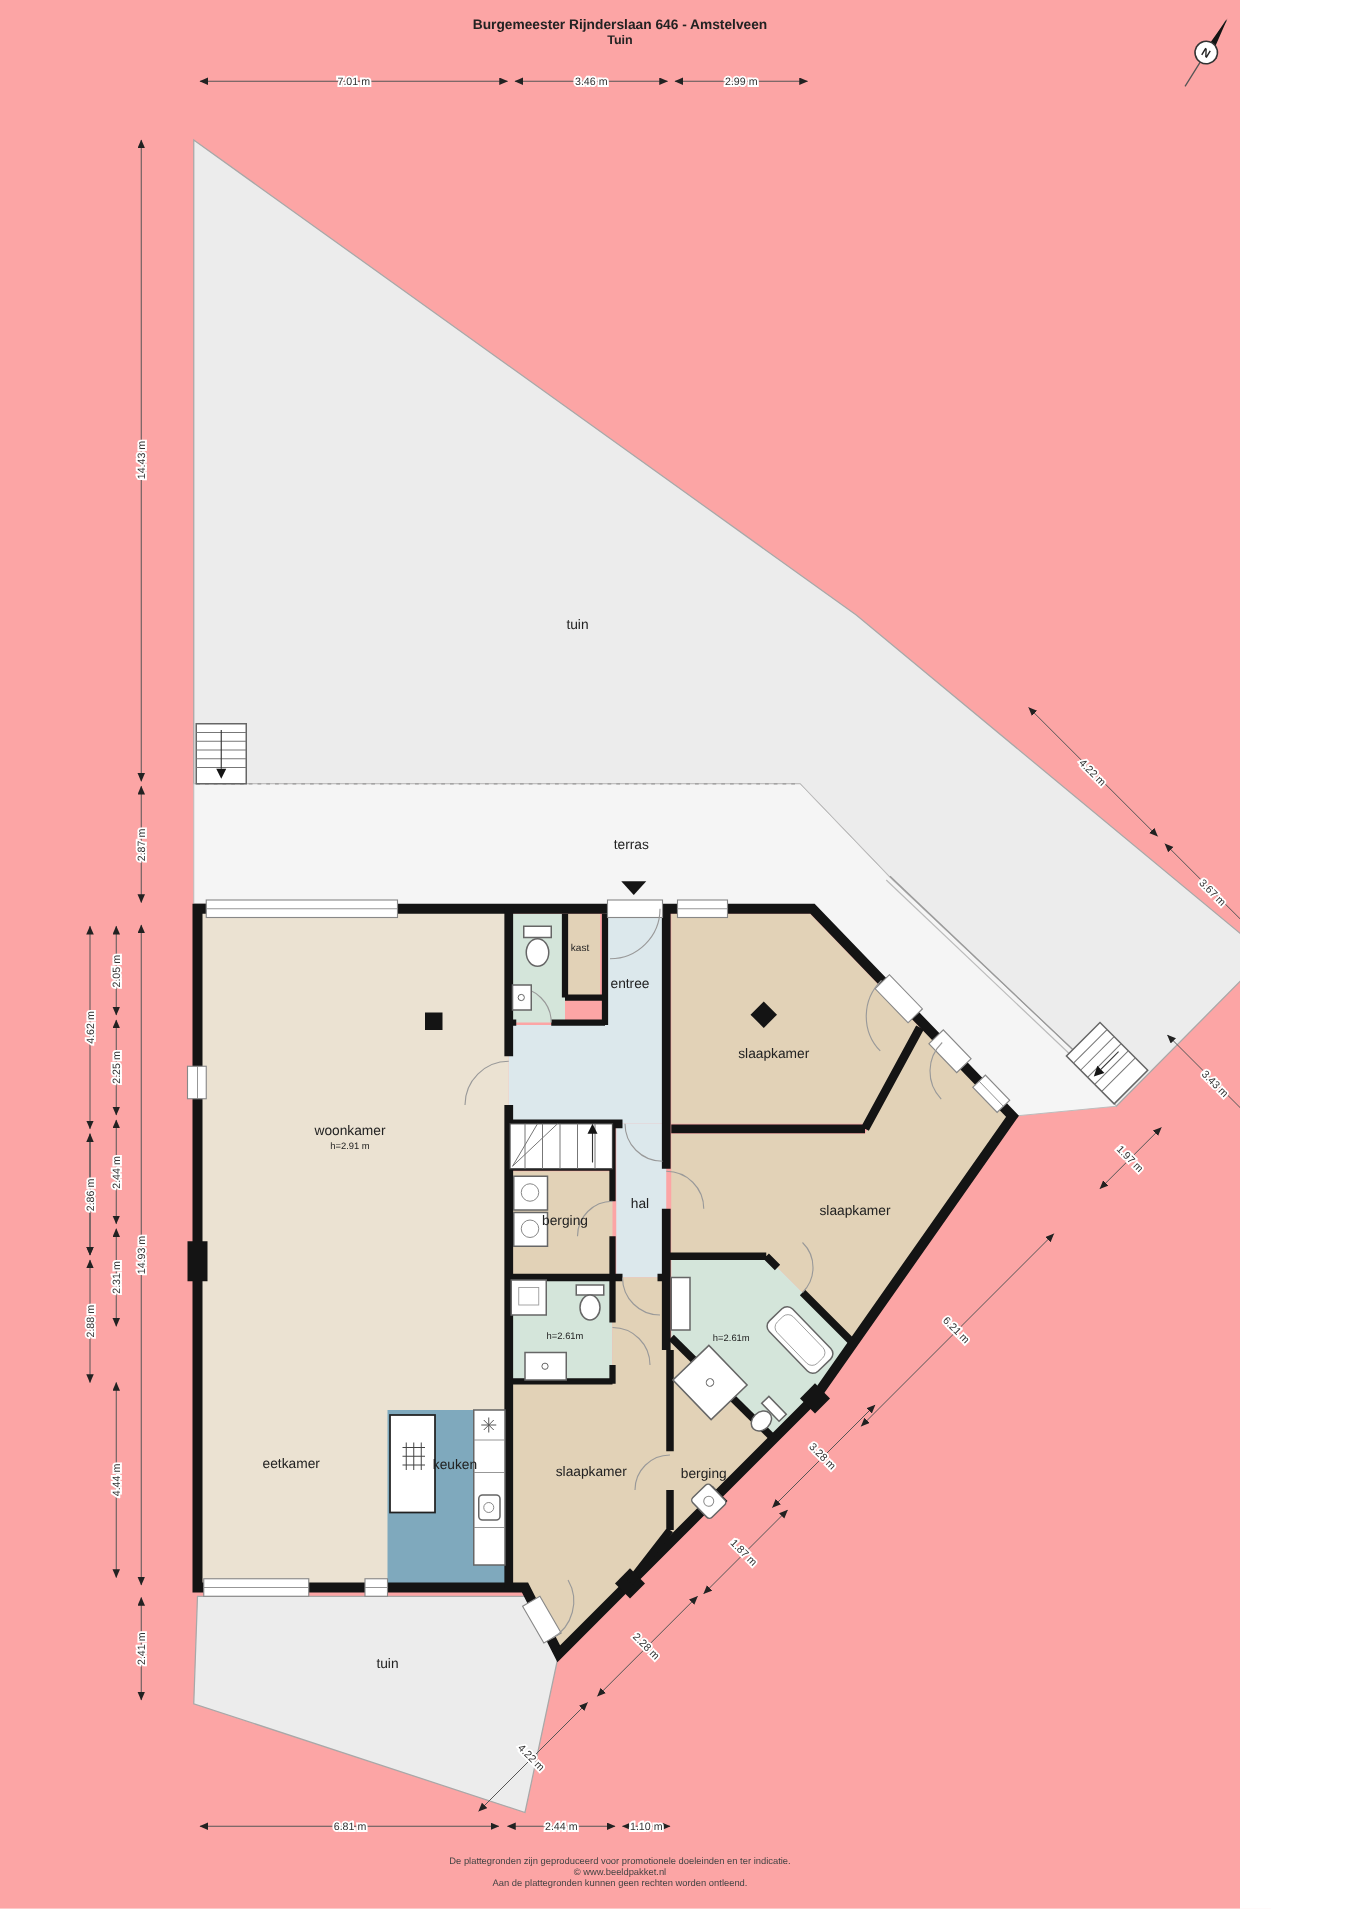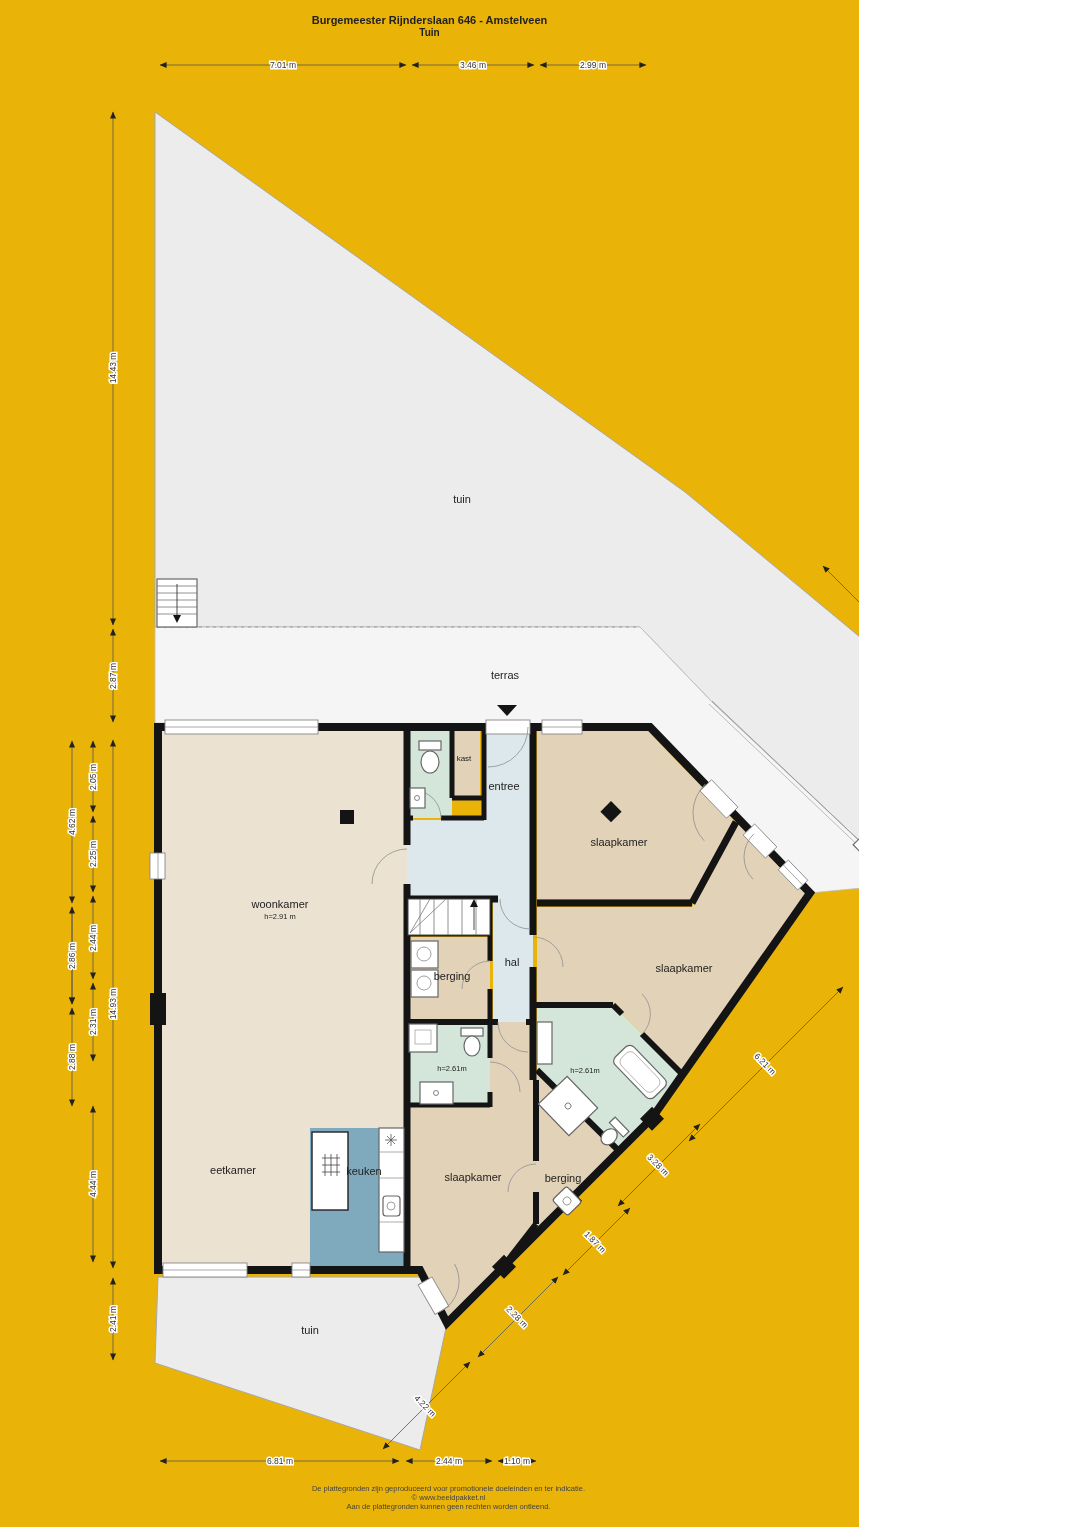--- a/index.html
+++ b/index.html
@@ -1,22 +1,22 @@
 <!DOCTYPE html>
 <html><head>
 <meta charset="utf-8">
 <style>
   html,body{margin:0;padding:0;background:#fff;}
-  #page{position:relative;width:859px;height:1527px;background:#eab308;overflow:hidden;
+  #page{position:relative;width:992px;height:1527px;background:#fca5a5;overflow:hidden;
         font-family:"Liberation Sans",sans-serif;color:#222;}
   #title-block{position:absolute;top:14px;left:0;width:100%;text-align:center;line-height:12px;}
   #title-block .t1{font-size:11px;font-weight:bold;}
   #title-block .t2{font-size:10px;font-weight:bold;margin-top:1px;}
   #footer-block{position:absolute;top:1484px;left:0;width:100%;text-align:center;
-                font-size:7.5px;line-height:9px;color:#444;margin-left:19px;}
+                font-size:7.5px;line-height:9px;color:#444;}
   svg{position:absolute;left:0;top:0;}
   text{font-family:"Liberation Sans",sans-serif;fill:#222;}
   .roomlbl{font-size:11px;}
   .smalllbl{font-size:7.5px;}
   .dimlbl{font-size:8.5px;fill:#333;paint-order:stroke;stroke:#ffffff;stroke-width:3px;}
   .dimline{stroke:#555;stroke-width:0.8;}
   .wall{stroke:#141414;fill:none;}
   .fix{fill:#ffffff;stroke:#666;stroke-width:1.2;}
   .arc{fill:none;stroke:#999;stroke-width:0.9;}
   .win{fill:#ffffff;stroke:#888;stroke-width:0.9;}

